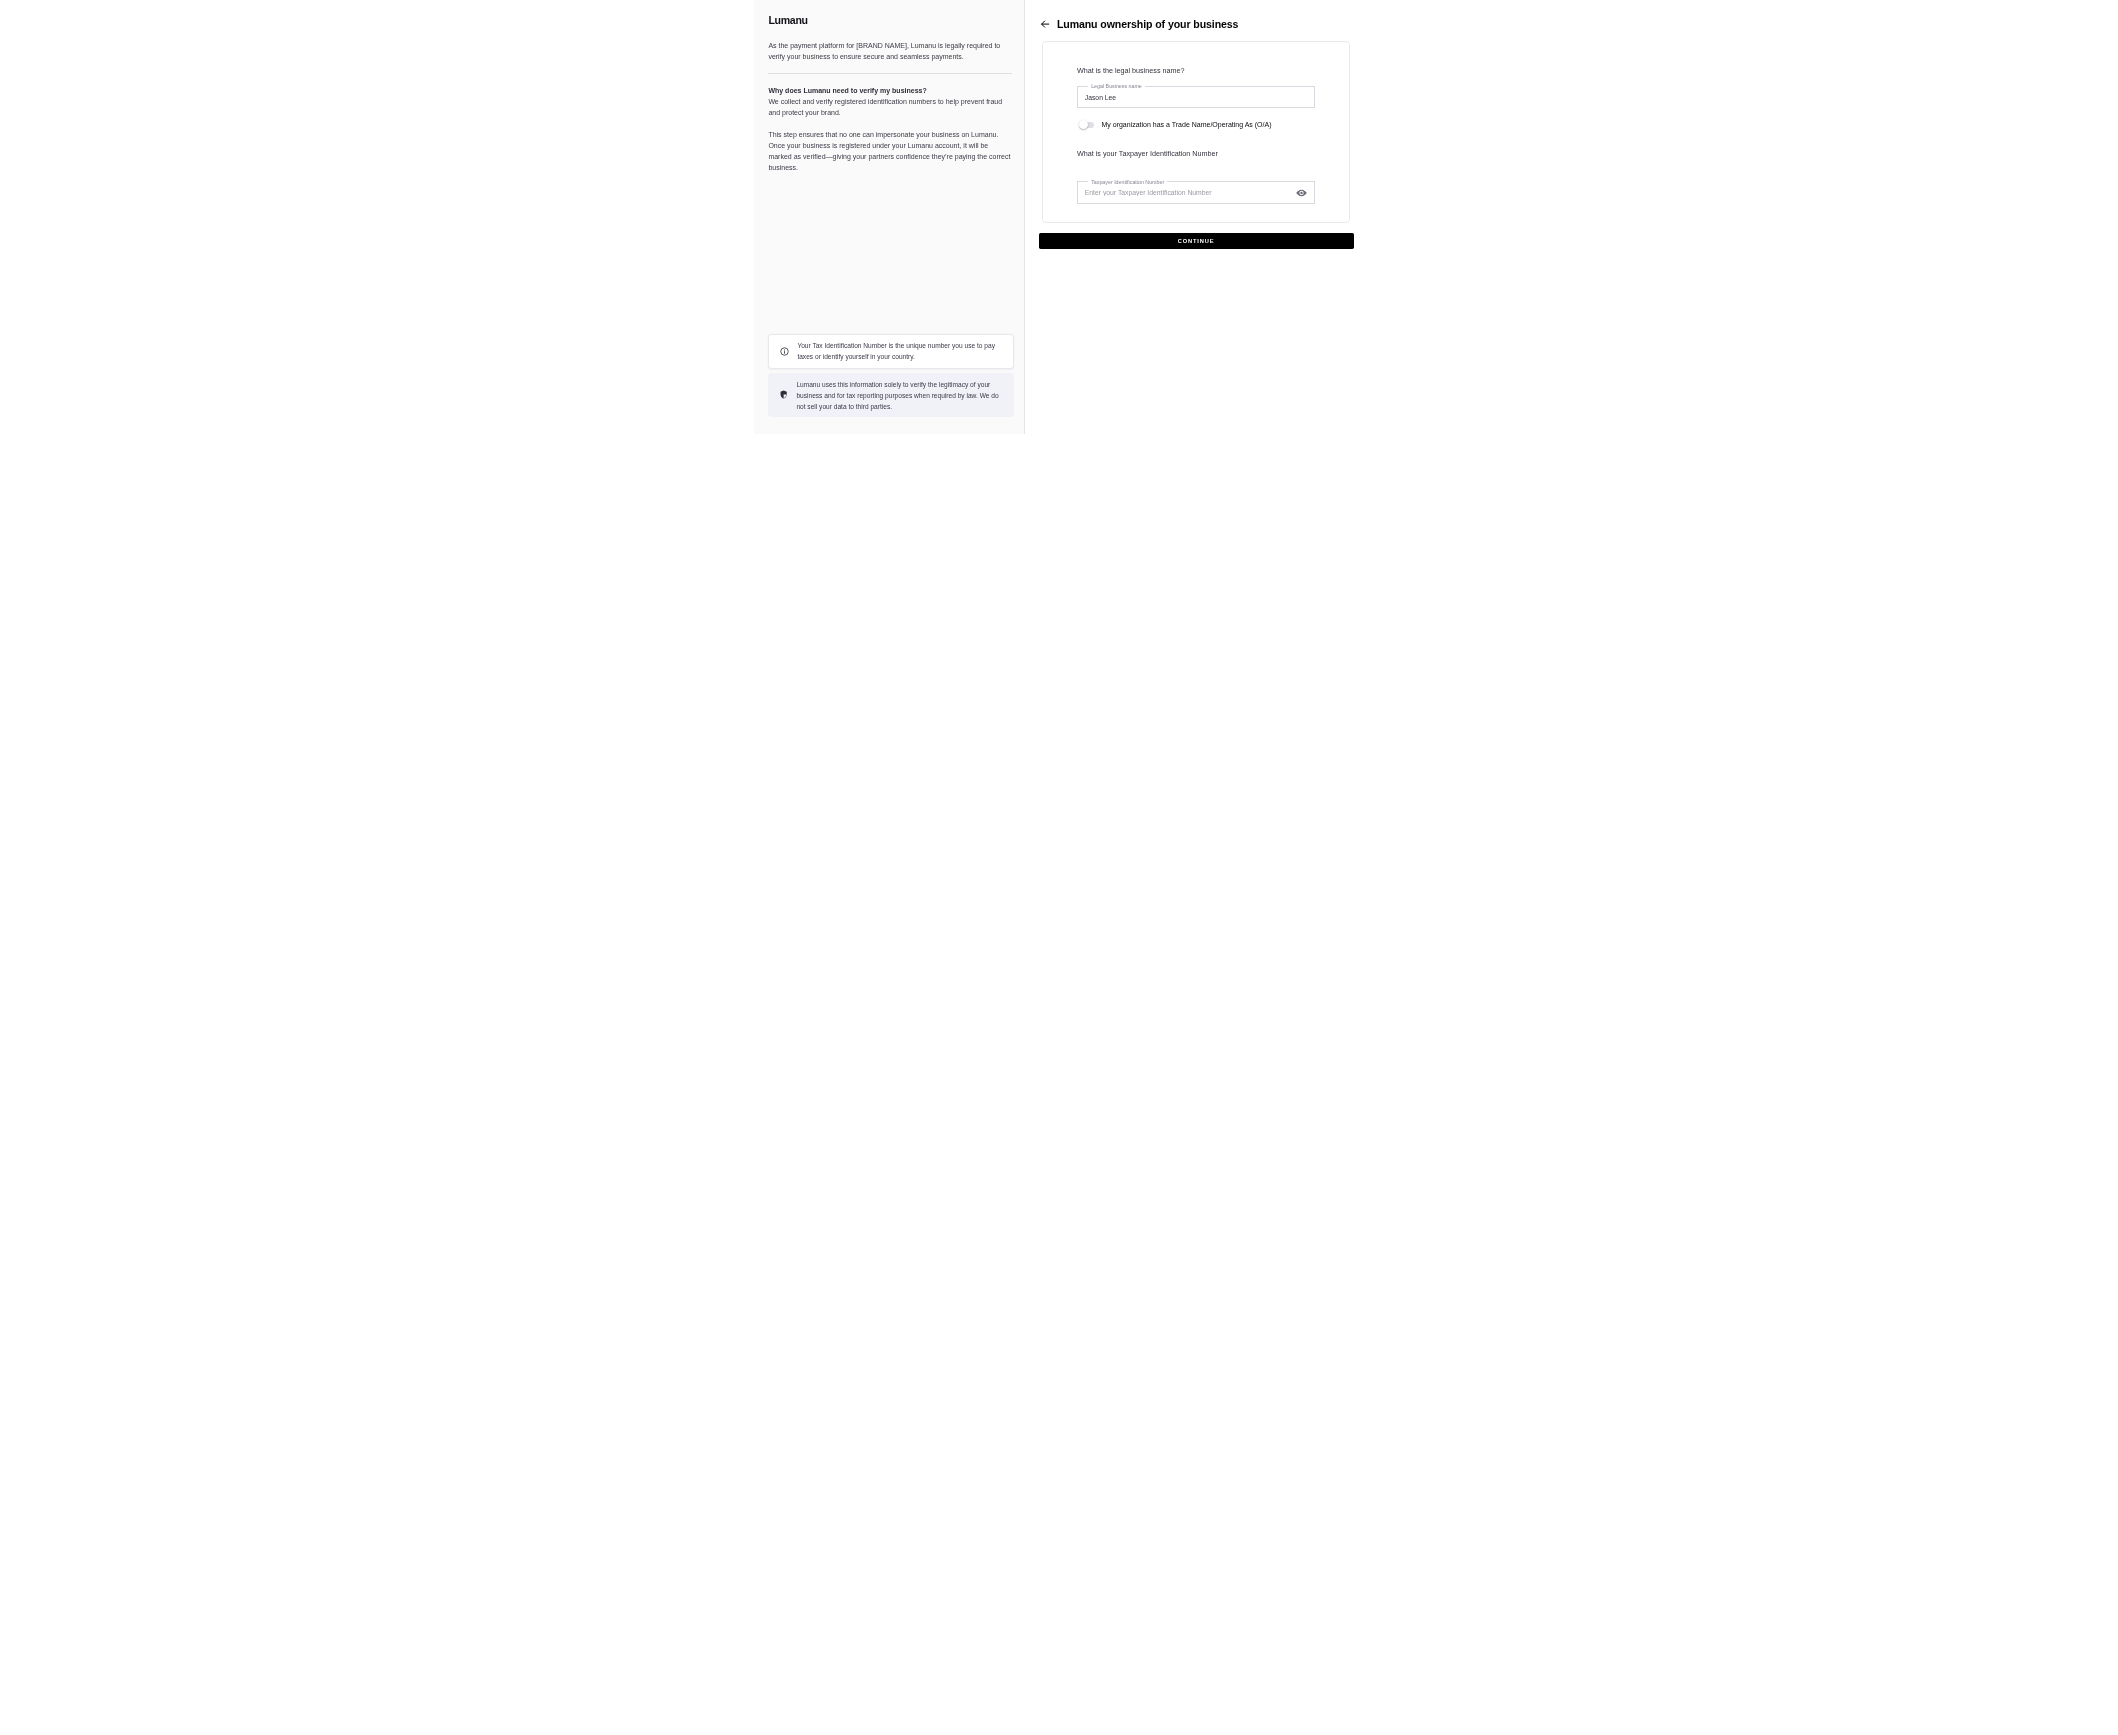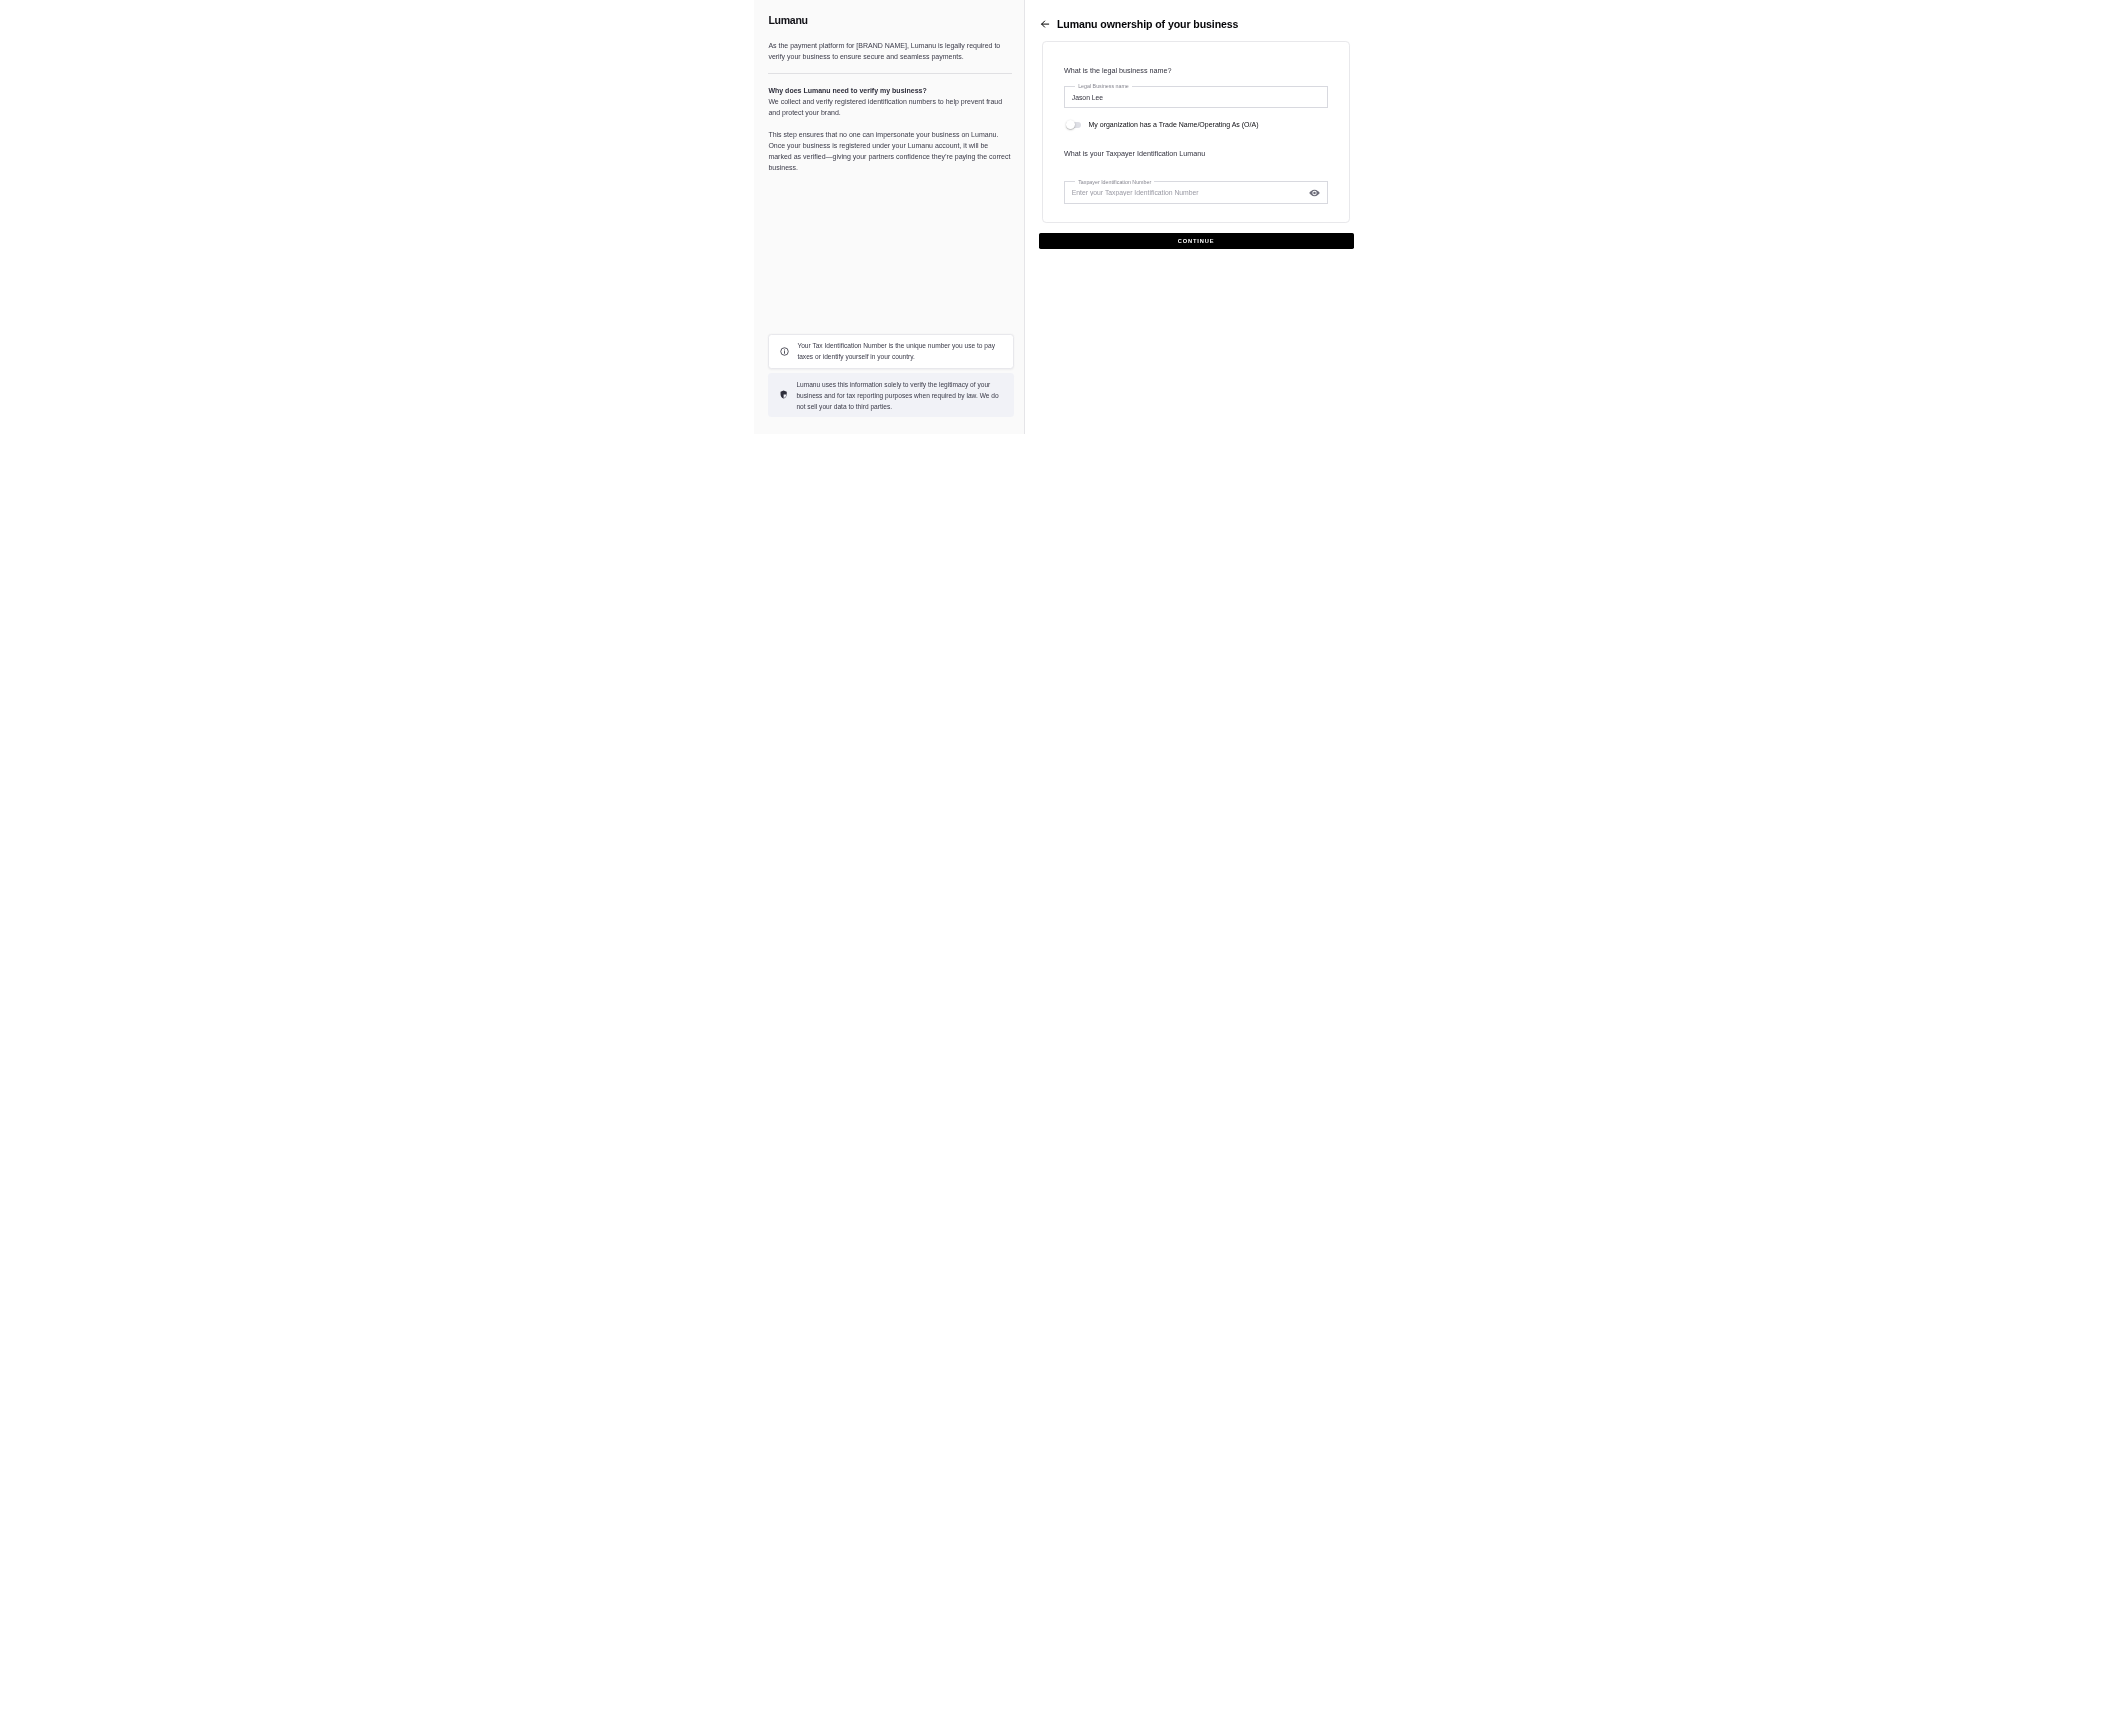--- a/index.html
+++ b/index.html
@@ -36,21 +36,21 @@
 
   
   .main-panel { flex:1; background:#fff; padding:18px 10.6px 0 13.6px; }
   .main-header { display:flex; align-items:center; gap:6px; margin-left:1.3px; }
   .back-btn { background:none; border:none; cursor:pointer; width:11px; height:11px; padding:0; display:flex; align-items:center; justify-content:center; }
   .page-title { font-size:10.6px; font-weight:700; color:#050508; letter-spacing:-0.1px; }
 
   .card {
     margin-top:10.6px; margin-left:3.4px; width:308px;
     background:#fff; border:0.4px solid #E8E8EB; border-radius:4.2px;
-    padding:24px 21px 18px;
+    padding:24px 34px 18px;
   }
   .question { font-size:7.2px; font-weight:400; color:#32323E; line-height:10.2px; }
   .question.second { margin-top:19.5px; }
 
   .tfield { position:relative; height:22.5px; border:0.4px solid #D8D9DF; border-radius:0; margin-top:10.2px; background:#fff; }
   .tfield.second { margin-top:22px; }
   .tfield .float-label {
     position:absolute; top:-3.8px; left:10.2px; background:#fff;
     padding:0 3px; font-size:5.3px; line-height:7.2px; color:#85858F; white-space:nowrap;
   }
@@ -135,21 +135,21 @@
       </div>
 
       <div class="toggle-row">
         <span class="switch" role="switch" aria-checked="false">
           <span class="track"></span>
           <span class="thumb"></span>
         </span>
         <span class="toggle-label">My organization has a Trade Name/Operating As (O/A)</span>
       </div>
 
-      <h3 class="question second">What is your Taxpayer Identification Lumanu</h3>
+      <h3 class="question second">What is your Taxpayer Identification Number</h3>
 
       <div class="tfield second">
         <span class="float-label">Taxpayer Identification Number</span>
         <input type="text" placeholder="Enter your Taxpayer Identification Number" style="">
         <button class="eye-btn" aria-label="Show value">
           <svg width="11" height="11" viewBox="0 0 24 24">
             <path d="M12 4.8C6.3 4.8 2.3 9.2.9 11.3c-.3.43-.3.97 0 1.4C2.3 14.8 6.3 19.2 12 19.2s9.7-4.4 11.1-6.5c.3-.43.3-.97 0-1.4C21.7 9.2 17.7 4.8 12 4.8z" fill="#6E6E7B"></path>
             <circle cx="12" cy="12" r="4.7" fill="#fff"></circle>
             <circle cx="12" cy="12" r="2.7" fill="#6E6E7B"></circle>
           </svg>

